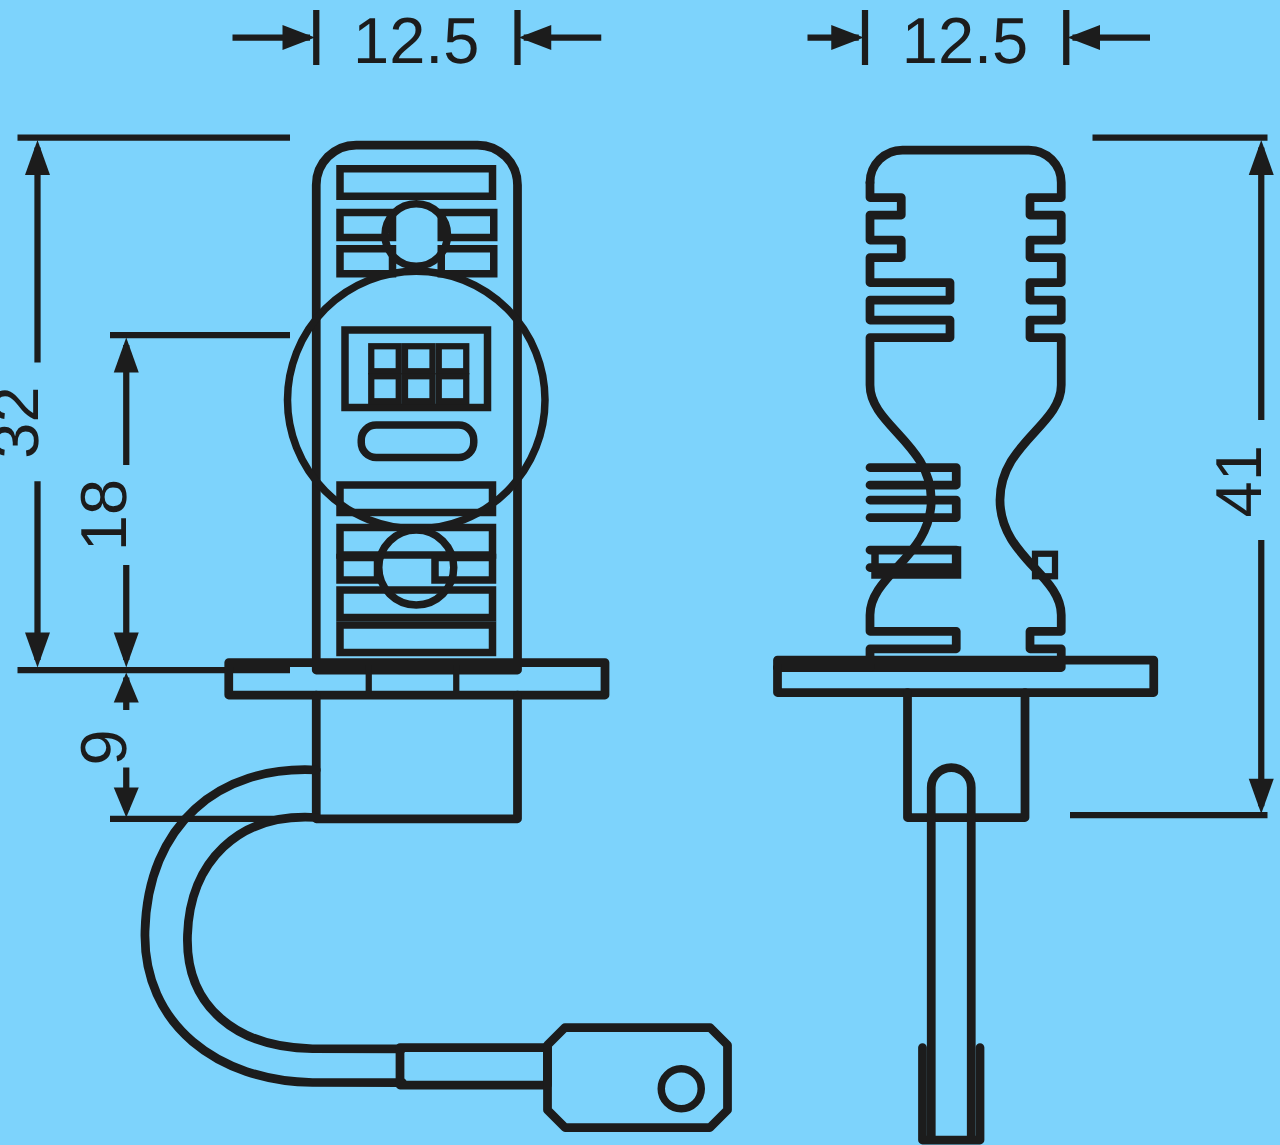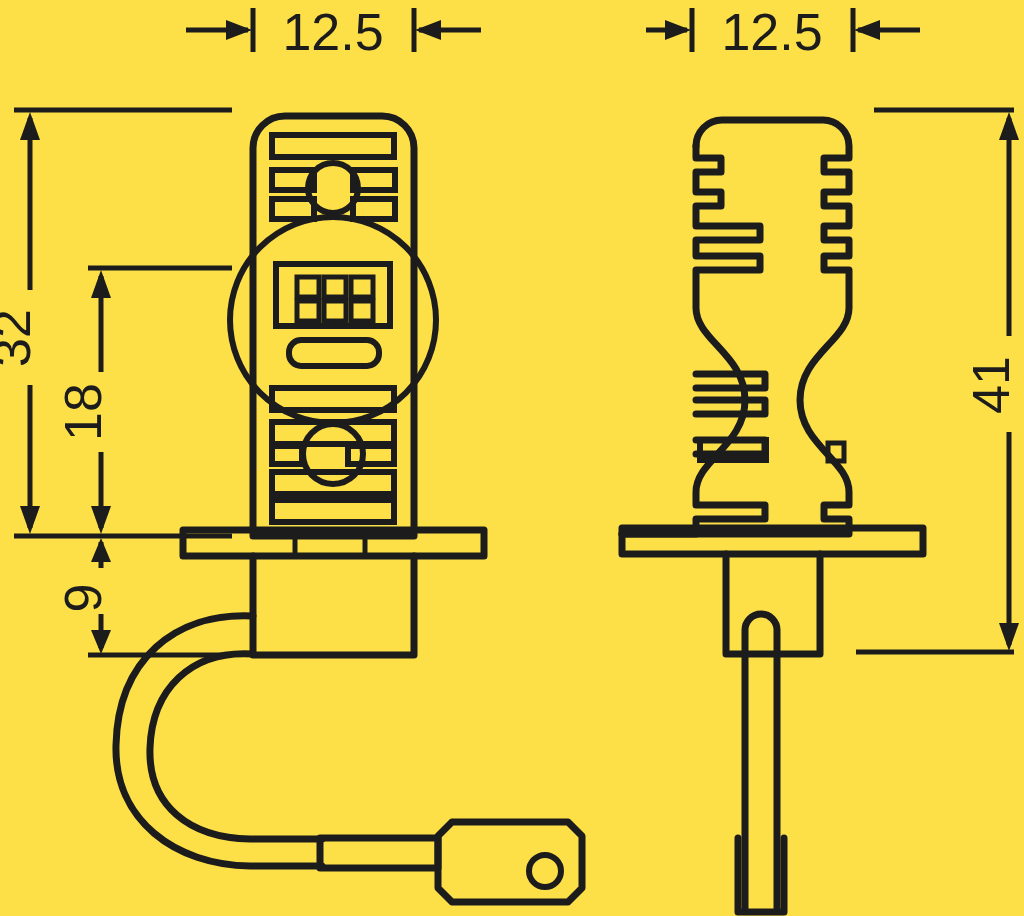--- a/index.html
+++ b/index.html
@@ -10,21 +10,21 @@
   body {
     width: 1024px;
     height: 916px;
     overflow: hidden;
     font-family: "Liberation Sans", sans-serif;
   }
   #drawing-root {
     position: relative;
     width: 1024px;
     height: 916px;
-    background: #fde047;
+    background: #7dd3fc;
   }
   svg#tech-drawing {
     display: block;
     width: 1024px;
     height: 916px;
   }
   .part-outline {
     fill: none;
     stroke: #1c1c1c;
     stroke-width: 7;

